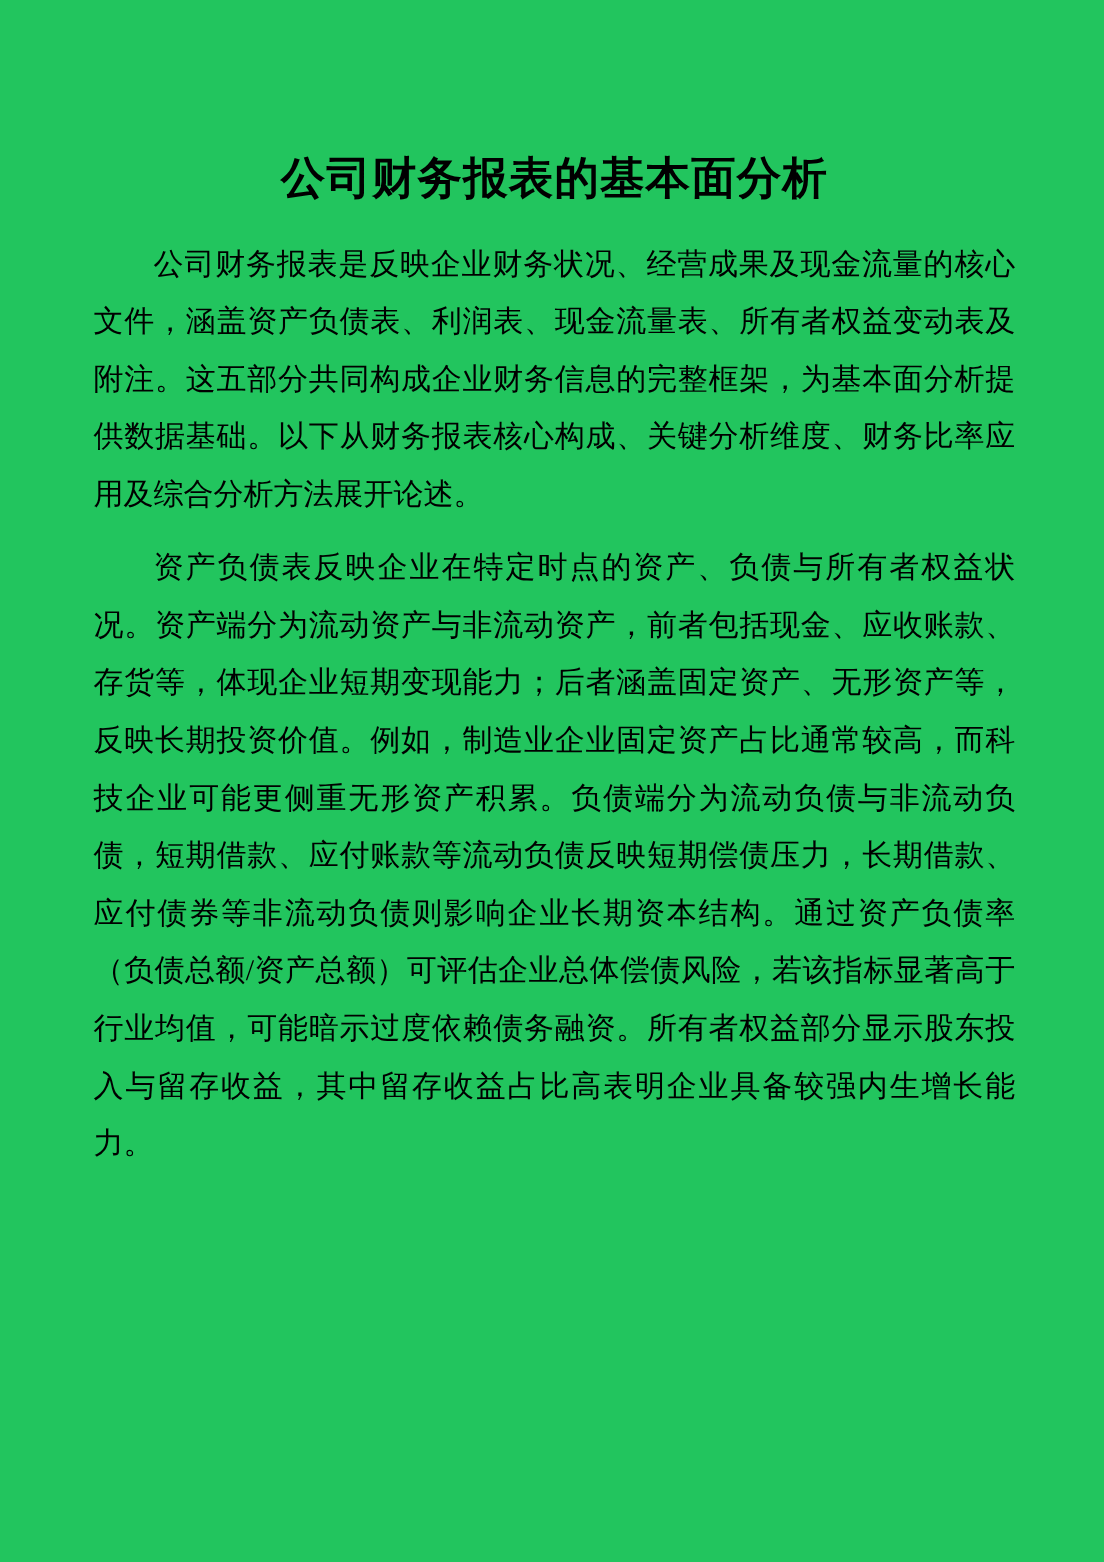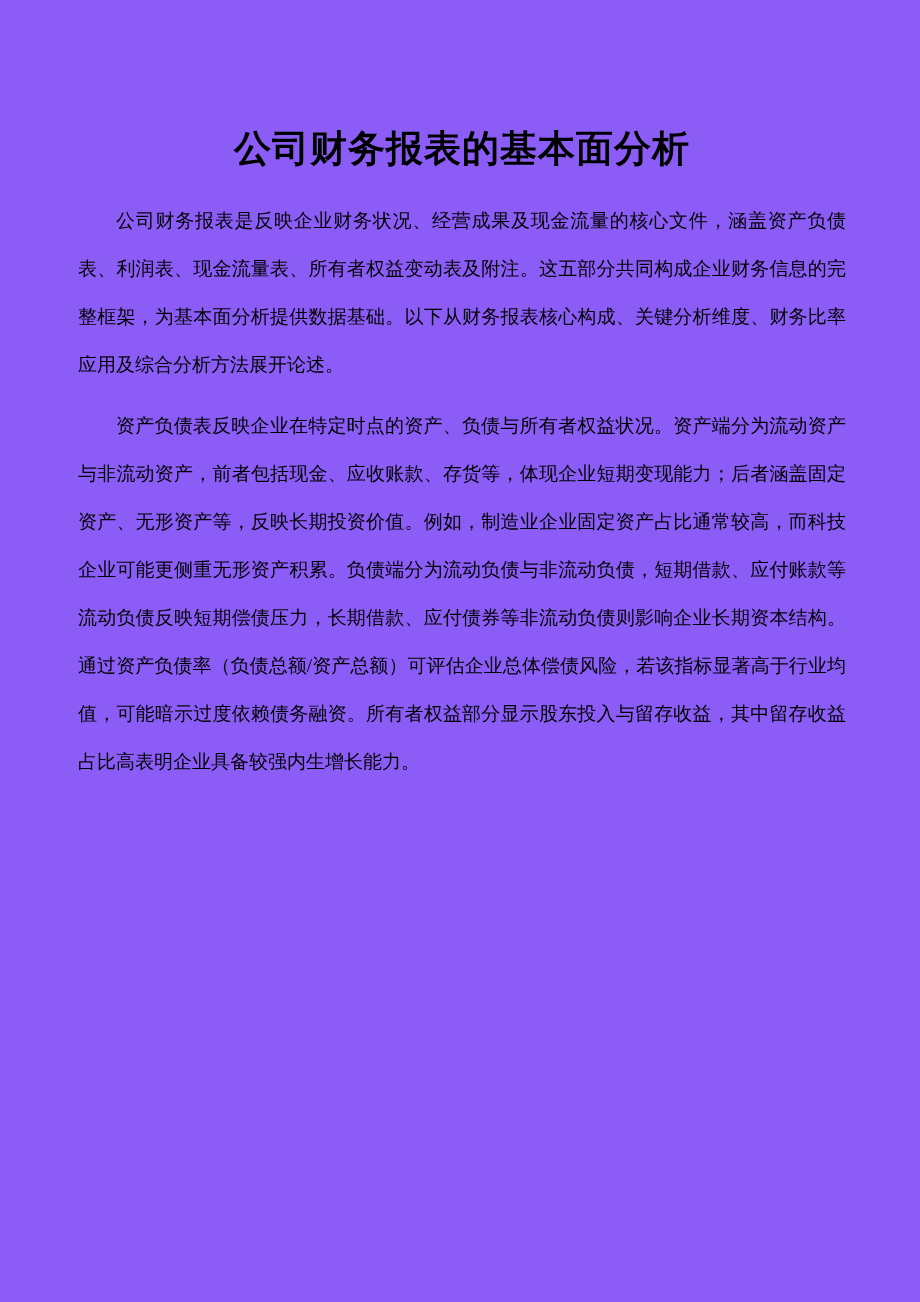--- a/index.html
+++ b/index.html
@@ -12,36 +12,36 @@
     height: 1302px;
     overflow: hidden;
     color: #000000;
     font-family: "Liberation Serif", "DejaVu Serif", serif;
   }
   .page {
     box-sizing: border-box;
     width: 920px;
     height: 1302px;
     padding: 125px 74px 40px 78px;
-    background: #8b5cf6;
+    background: #22c55e;
     overflow: hidden;
   }
   .doc-title {
     margin: 0 0 24px 0;
     text-align: center;
     font-family: "Liberation Sans", "DejaVu Sans", sans-serif;
     font-weight: 900;
     font-size: 37px;
     line-height: 48px;
     letter-spacing: 1px;
     color: #000000;
   }
   .para {
     margin: 0 0 13px 0;
-    font-size: 19px;
+    font-size: 25px;
     line-height: 48px;
     text-align: justify;
     text-justify: inter-character;
     text-indent: 2em;
     color: #000000;
     word-break: break-all;
   }
   .para:last-child {
     margin-bottom: 0;
   }

